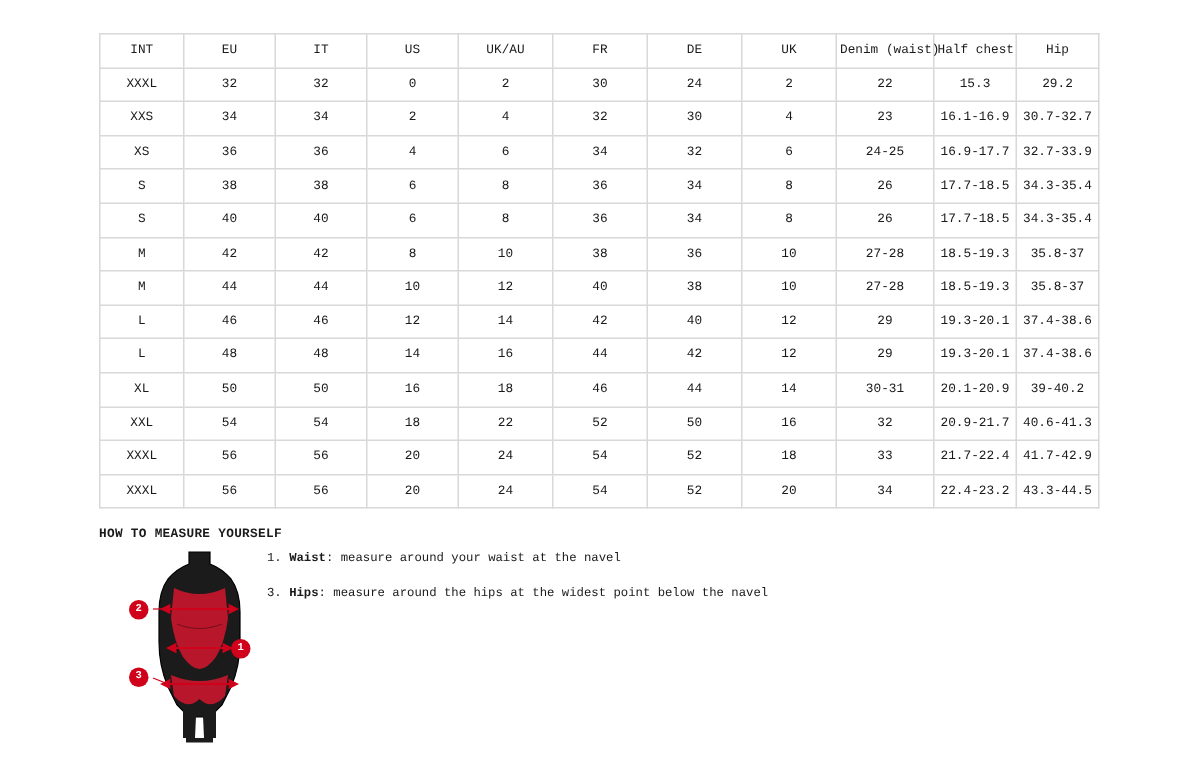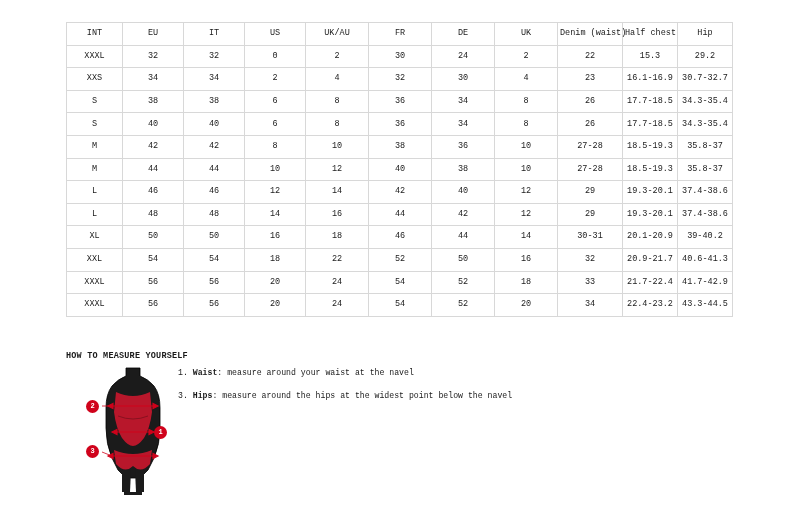--- a/index.html
+++ b/index.html
@@ -167,20 +167,33 @@
           <td>2</td>
           <td>4</td>
           <td>32</td>
           <td>30</td>
           <td>4</td>
           <td>23</td>
           <td>16.1-16.9</td>
           <td>30.7-32.7</td>
         </tr>
         <tr>
+          <td>XS</td>
+          <td>36</td>
+          <td>36</td>
+          <td>4</td>
+          <td>6</td>
+          <td>34</td>
+          <td>32</td>
+          <td>6</td>
+          <td>24-25</td>
+          <td>16.9-17.7</td>
+          <td>32.7-33.9</td>
+        </tr>
+        <tr>
           <td>S</td>
           <td>38</td>
           <td>38</td>
           <td>6</td>
           <td>8</td>
           <td>36</td>
           <td>34</td>
           <td>8</td>
           <td>26</td>
           <td>17.7-18.5</td>

